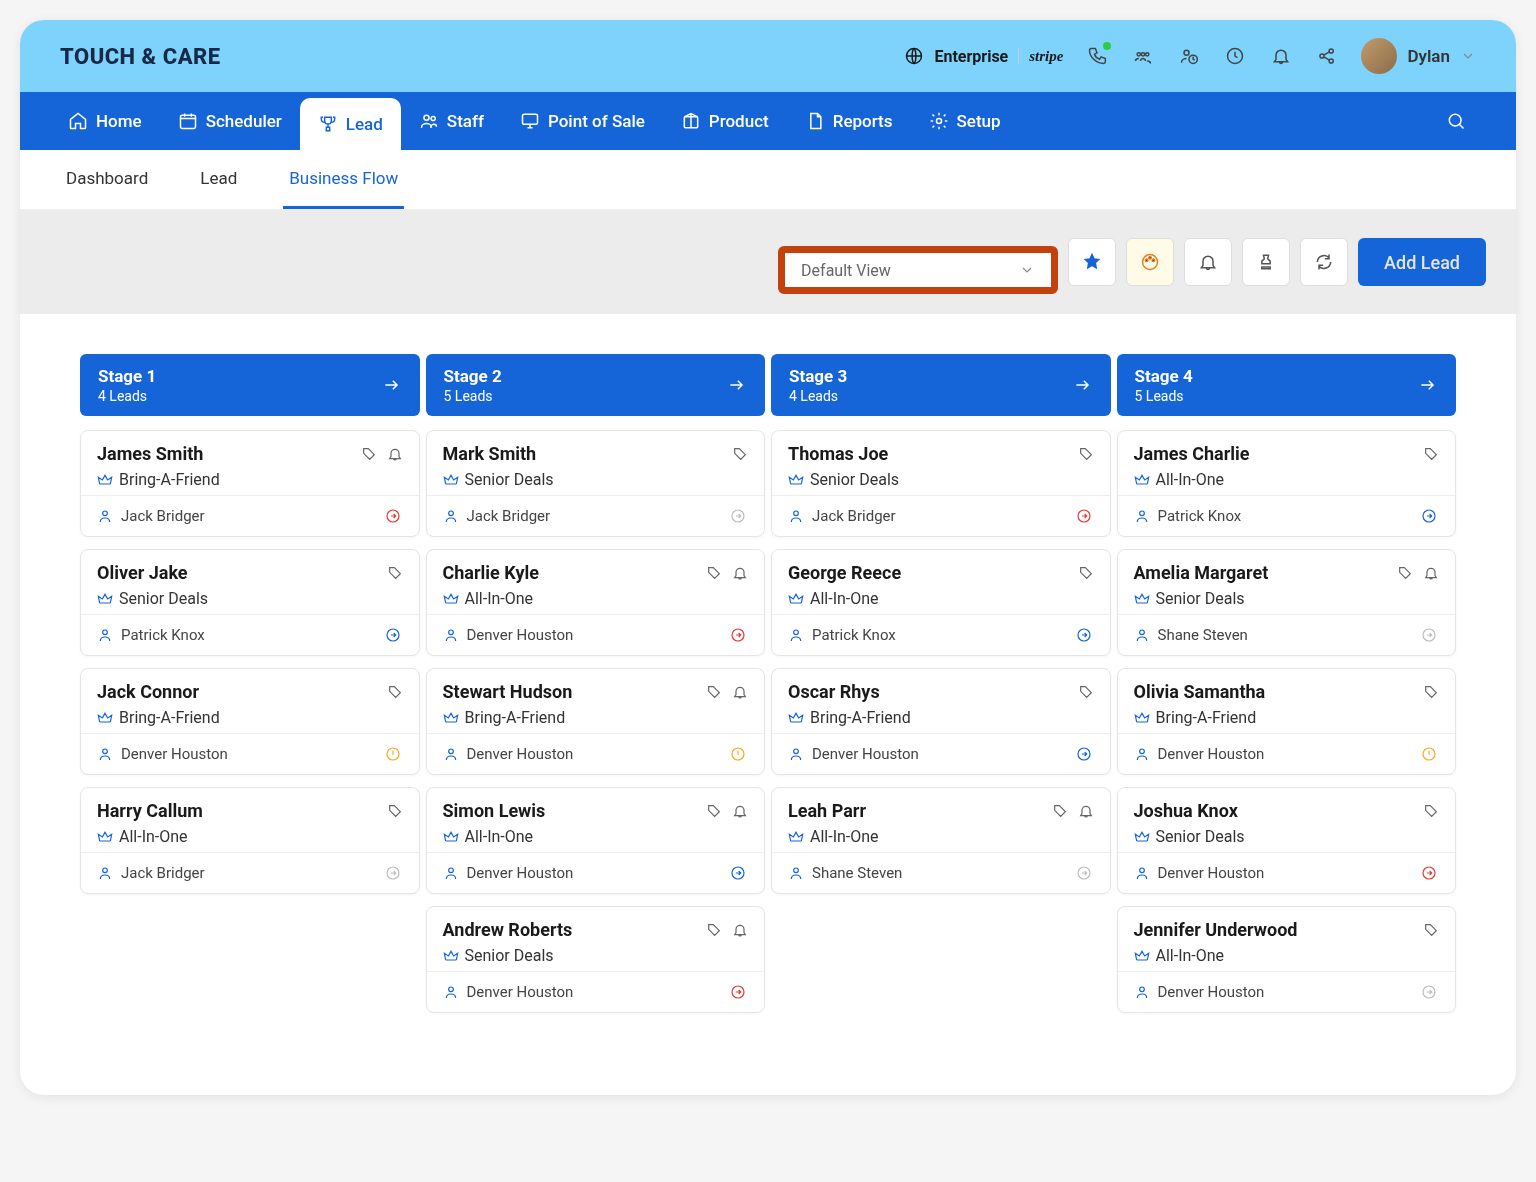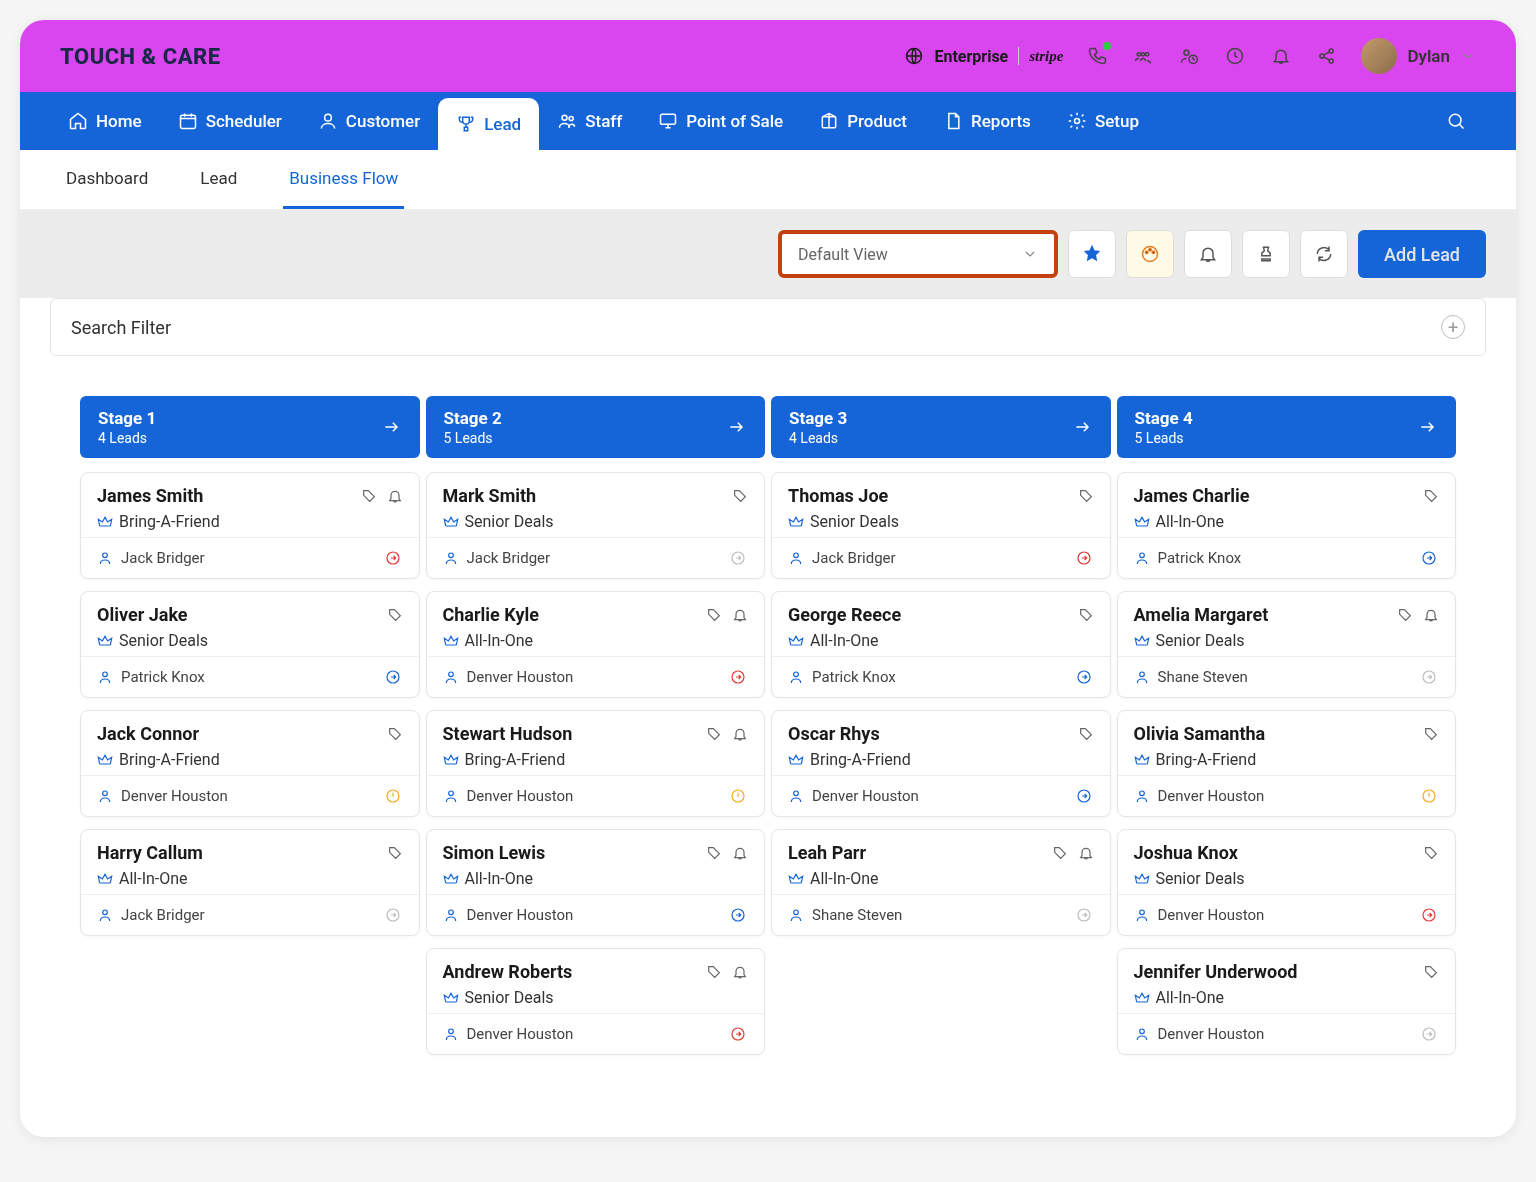--- a/index.html
+++ b/index.html
@@ -1,36 +1,36 @@
 <!DOCTYPE html>
 <html><head>
 <meta charset="utf-8">
 <style>
 * { box-sizing: border-box; margin: 0; padding: 0; }
 body { font-family: -apple-system, BlinkMacSystemFont, "Segoe UI", Roboto, Arial, sans-serif; background: #f5f5f5; padding: 20px; }
 .app { width: 1496px; background: #fff; border-radius: 24px; overflow: hidden; box-shadow: 0 2px 12px rgba(0,0,0,0.08); }
-.topbar { display: flex; align-items: center; justify-content: space-between; padding: 18px 40px; background: #d946ef; }
+.topbar { display: flex; align-items: center; justify-content: space-between; padding: 18px 40px; background: #7dd3fc; }
 .brand { font-size: 22px; font-weight: 800; color: #1a2847; letter-spacing: 0.5px; }
 .top-right { display: flex; align-items: center; gap: 22px; }
 .top-right .icon-btn { width: 24px; height: 24px; display: flex; align-items: center; justify-content: center; color: #444; cursor: pointer; }
 .enterprise-wrap { display: flex; align-items: center; gap: 10px; color: #1a1a1a; font-weight: 700; font-size: 16px; }
 .enterprise-wrap .divider { width: 1px; height: 18px; background: #ccc; }
 .stripe-logo { font-family: Georgia, serif; font-style: italic; font-weight: bold; font-size: 15px; }
 .user-wrap { display: flex; align-items: center; gap: 10px; }
 .avatar { width: 36px; height: 36px; border-radius: 50%; background: linear-gradient(135deg,#c49a6c,#8a6d4a); }
 .user-name { font-weight: 600; font-size: 17px; color: #333; }
 .navbar { background: #1565d8; display: flex; align-items: stretch; padding: 0 30px; height: 58px; position: relative; }
 .nav-item { display: flex; align-items: center; gap: 8px; padding: 0 18px; color: #fff; font-size: 17px; font-weight: 500; cursor: pointer; white-space: nowrap; }
 .nav-item.active { background: #fff; color: #1565d8; border-radius: 10px 10px 0 0; margin-top: 6px; }
 .nav-search { margin-left: auto; display: flex; align-items: center; padding: 0 20px; color: #fff; }
 .subnav { display: flex; gap: 40px; padding: 0 40px; border-bottom: 1px solid #eee; background: #fff; }
 .subnav-item { padding: 18px 6px; font-size: 17px; color: #333; cursor: pointer; border-bottom: 3px solid transparent; }
 .subnav-item.active { color: #1565d8; border-bottom-color: #1565d8; }
 .toolbar-row { background: #ececec; padding: 20px 30px; display: flex; align-items: center; gap: 10px; justify-content: flex-end; }
-.view-select { height: 48px; width: 280px; background: #fff; border: 4px solid #c2410c; border-radius: 6px; padding: 0 16px; display: flex; align-items: center; justify-content: space-between; color: #666; font-size: 16px; cursor: pointer; }
+.view-select { height: 48px; width: 280px; background: #fff; border: 7px solid #c2410c; border-radius: 6px; padding: 0 16px; display: flex; align-items: center; justify-content: space-between; color: #666; font-size: 16px; cursor: pointer; margin-top: 16px; }
 .tool-btn { width: 48px; height: 48px; background: #fff; border: 1px solid #ddd; border-radius: 6px; display: flex; align-items: center; justify-content: center; cursor: pointer; }
 .add-lead-btn { height: 48px; padding: 0 26px; background: #1565d8; color: #e5e5e5; border-radius: 6px; display: flex; align-items: center; font-size: 18px; font-weight: 500; cursor: pointer; }
 .search-filter { margin: 0 30px; background: #fff; border: 1px solid #e5e5e5; border-radius: 6px; padding: 16px 20px; display: flex; align-items: center; justify-content: space-between; font-size: 18px; color: #333; }
 .search-filter .plus-icon { width: 24px; height: 24px; border: 1.5px solid #bbb; border-radius: 50%; display: flex; align-items: center; justify-content: center; color: #999; cursor: pointer; }
 .board { display: flex; gap: 6px; padding: 20px 30px 40px; background: #fff; margin: 20px 30px 30px; border-radius: 6px; }
 .stage { flex: 1; min-width: 0; }
 .stage-header { background: #1565d8; color: #fff; padding: 12px 18px; border-radius: 6px; display: flex; align-items: center; justify-content: space-between; margin-bottom: 14px; }
 .stage-header .stage-title { font-size: 17px; font-weight: 700; }
 .stage-header .stage-count { font-size: 14px; font-weight: 400; margin-top: 2px; }
 .card { background: #fff; border: 1px solid #e5e5e5; border-radius: 8px; margin-bottom: 12px; box-shadow: 0 1px 3px rgba(0,0,0,0.04); }
@@ -229,26 +229,20 @@
           <use href="#i-home"></use>
         </svg>
         <span>Home</span>
       </div>
       <div class="nav-item">
         <svg class="ic" viewBox="0 0 24 24">
           <use href="#i-calendar"></use>
         </svg>
         <span>Scheduler</span>
       </div>
-      <div class="nav-item">
-        <svg class="ic" viewBox="0 0 24 24">
-          <use href="#i-user"></use>
-        </svg>
-        <span>Customer</span>
-      </div>
       <div class="nav-item active">
         <svg class="ic" viewBox="0 0 24 24">
           <use href="#i-trophy"></use>
         </svg>
         <span>Lead</span>
       </div>
       <div class="nav-item">
         <svg class="ic" viewBox="0 0 24 24">
           <use href="#i-users"></use>
         </svg>
@@ -321,24 +315,20 @@
     <div class="tool-btn">
         <svg class="ic" viewBox="0 0 24 24" style="color:#555">
           <use href="#i-refresh"></use>
         </svg>
       </div>
     <div class="add-lead-btn">
         <span>Add Lead</span>
       </div>
   </div>
 
-  <div class="search-filter">
-    <span>Search Filter</span>
-    <span class="plus-icon">+</span>
-  </div>
 
   <div class="board" id="board">
       <div class="stage">
         <div class="stage-header">
           <div>
             <div class="stage-title">Stage 1</div>
             <div class="stage-count">4 Leads</div>
           </div>
           <svg class="ic" viewBox="0 0 24 24">
             <use href="#i-arrow"></use>

